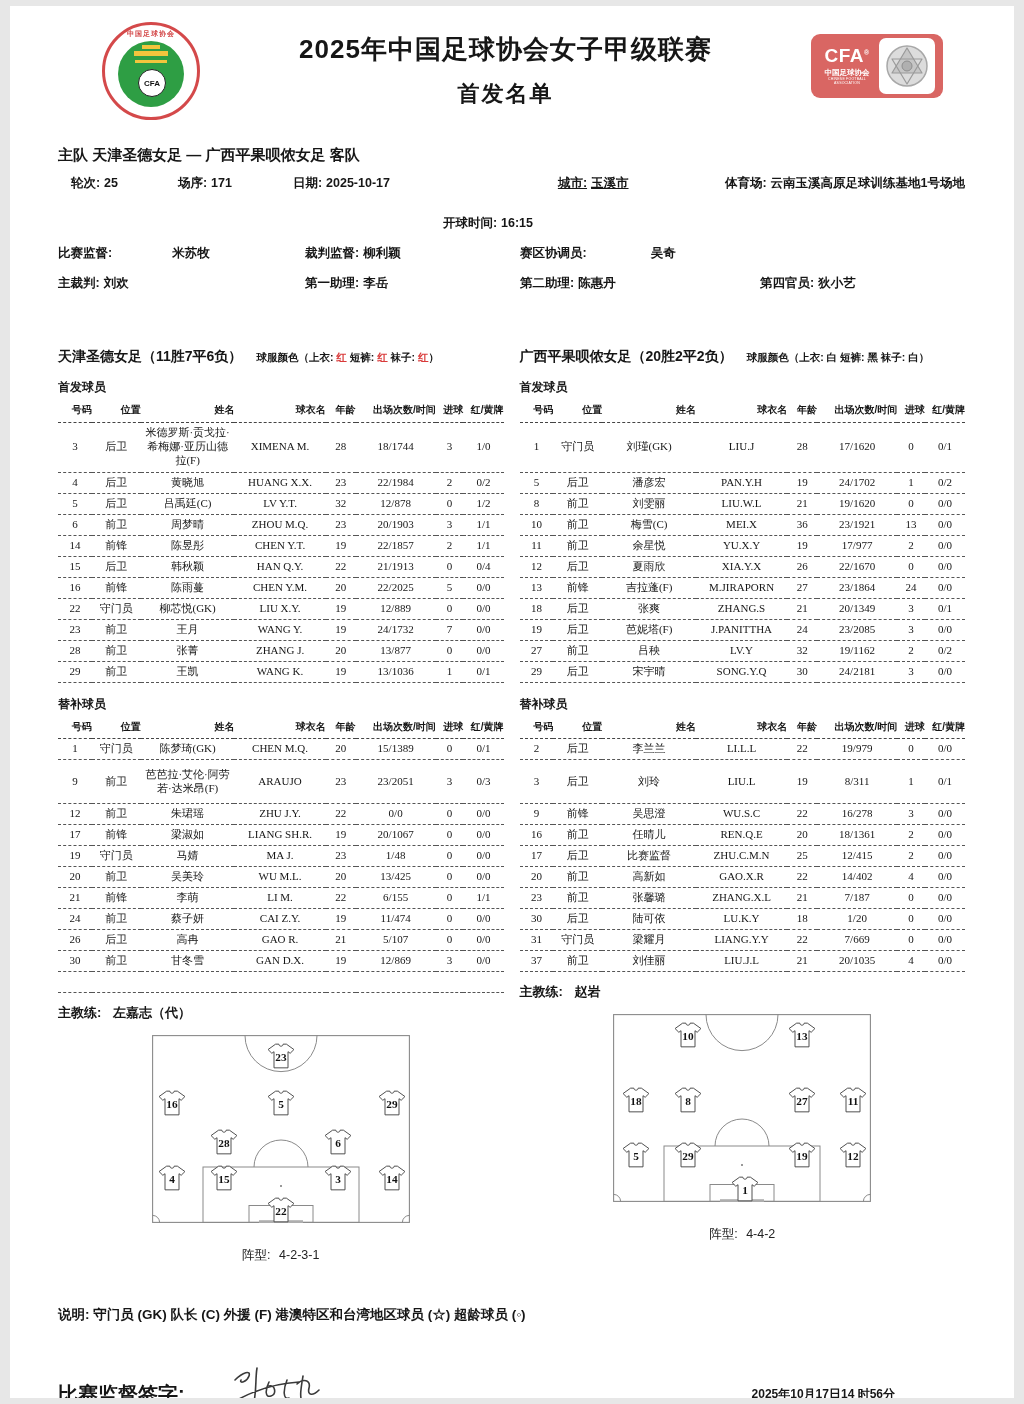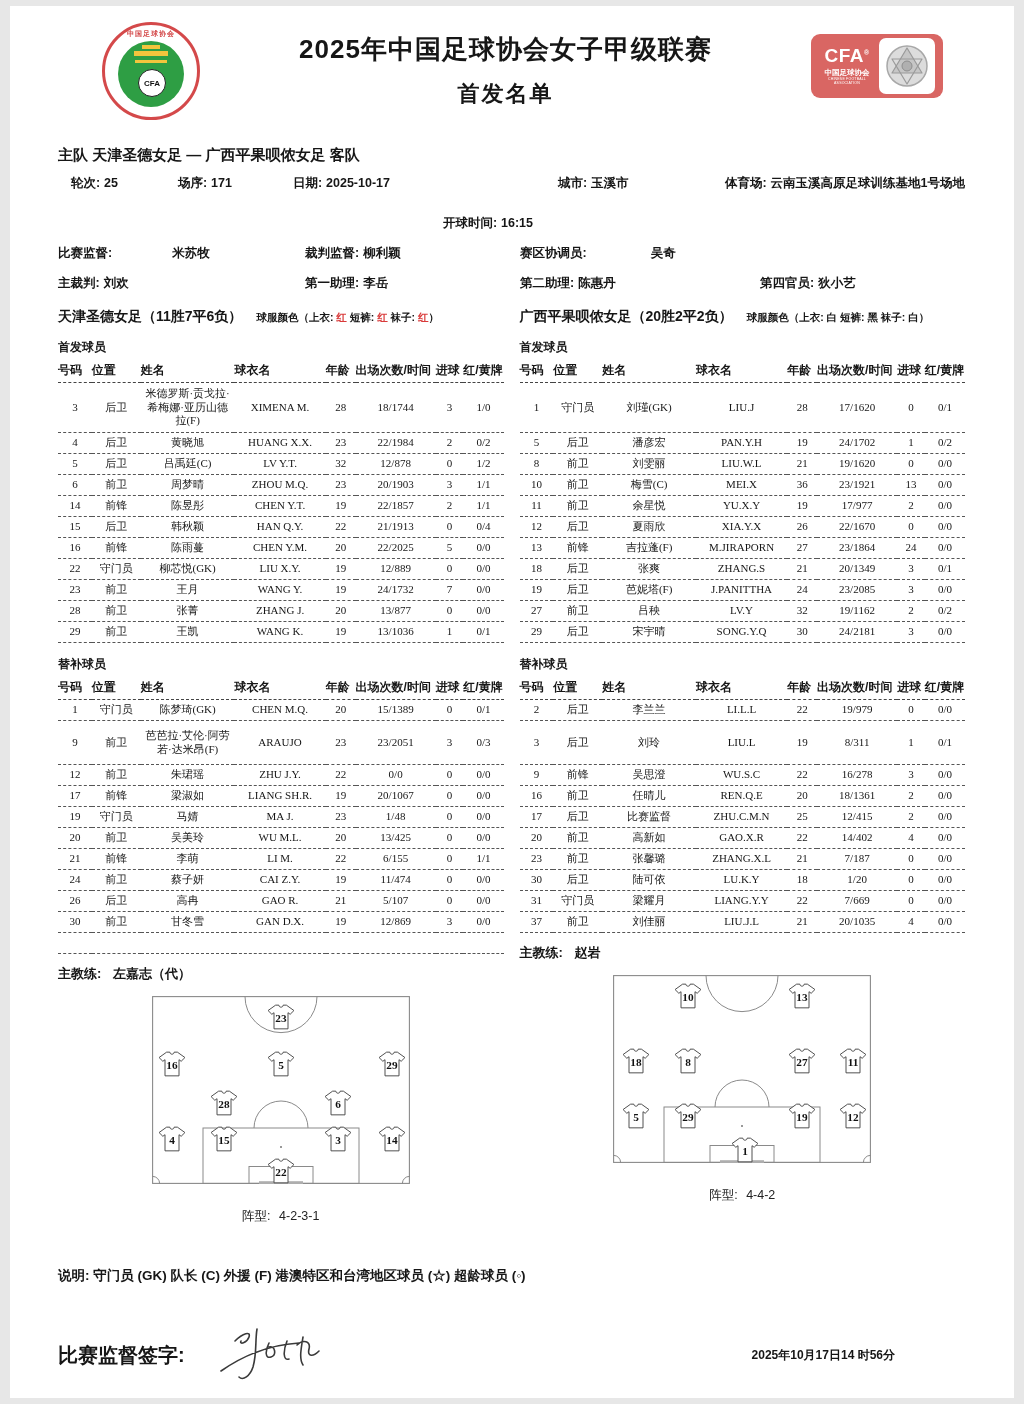--- a/index.html
+++ b/index.html
@@ -37,46 +37,46 @@
 
   
   .matchline{margin-top:20px;font-size:15px;font-weight:bold;}
   .inforow{display:flex;font-size:12.5px;font-weight:600;white-space:nowrap;}
   .inforow .ilabel{margin-right:4px;}
   .row1{margin-top:10px;justify-content:flex-end;}
   .row1 .info-item:nth-child(1){width:107px;}
   .row1 .info-item:nth-child(2){width:115px;}
   .row1 .info-item:nth-child(3){width:150px;}
   .row1 .info-item:nth-child(4){width:115px;margin-top:40px;}
-  .row1 .info-item:nth-child(5){width:167px;}
+  .row1 .info-item:nth-child(5){width:167px;text-decoration:underline;}
   .row2{margin-top:13px;}
   .row2 .info-item:nth-child(1){width:247px;}
   .row2 .info-item:nth-child(2){width:215px;}
   .row2 .info-item:nth-child(3){width:240px;}
   .row3{margin-top:13px;}
   .row3 .info-item:nth-child(1){width:247px;}
   .row3 .info-item:nth-child(1) .ival{margin-left:56px;}
   .row3 .info-item:nth-child(2){width:215px;}
   .row3 .info-item:nth-child(3) .ival{margin-left:60px;}
 
   
   .twocol{display:grid;grid-template-columns:1fr 1fr;column-gap:16px;margin-top:16px;}
   .teamhdr{display:flex;align-items:baseline;white-space:nowrap;}
-  .teamname{font-size:14px;font-weight:bold;}
+  .teamname{font-size:14px;font-weight:bold;margin-top:40px;}
   .kit{font-size:10.5px;font-weight:bold;margin-left:14px;}
   .seclabel{font-size:12px;font-weight:bold;margin-top:13px;}
 
   table.roster{width:100%;border-collapse:collapse;table-layout:fixed;margin-top:5px;
         font-family:"Liberation Serif",serif;font-size:11px;}
   .roster col.c-num{width:7.6%;}  .roster col.c-pos{width:11%;}
   .roster col.c-name{width:21%;}  .roster col.c-jersey{width:20.5%;}
   .roster col.c-age{width:6.7%;}  .roster col.c-apps{width:18%;}
   .roster col.c-goals{width:6.2%;}.roster col.c-cards{width:9%;}
-  .roster th{font-family:"Liberation Sans",sans-serif;font-size:12px;font-weight:bold;
-        padding:1px 0 3px 0;border-bottom:1px dashed #444;white-space:nowrap;text-align:left;}
+  .roster th{font-family:"Liberation Sans",sans-serif;font-size:10px;font-weight:bold;
+        padding:1px 0 3px 0;border-bottom:1px dashed #444;white-space:nowrap;text-align:right;}
   .roster tr{height:21px;}
   .roster td{text-align:center;border-bottom:1px dashed #555;padding:1px 1px;line-height:1.25;}
 
   .coach{margin-top:11px;font-size:13px;font-weight:bold;}
   .coach .cv{margin-left:8px;}
 
   .pitchwrap{position:relative;width:258px;height:188px;margin:13px auto 0;}
   .pitch{position:absolute;left:0;top:0;width:258px;height:188px;}
   .jerseys{position:absolute;left:0;top:0;right:0;bottom:0;}
   .jersey{position:absolute;width:28px;height:26px;transform:translate(-50%,-50%);}

